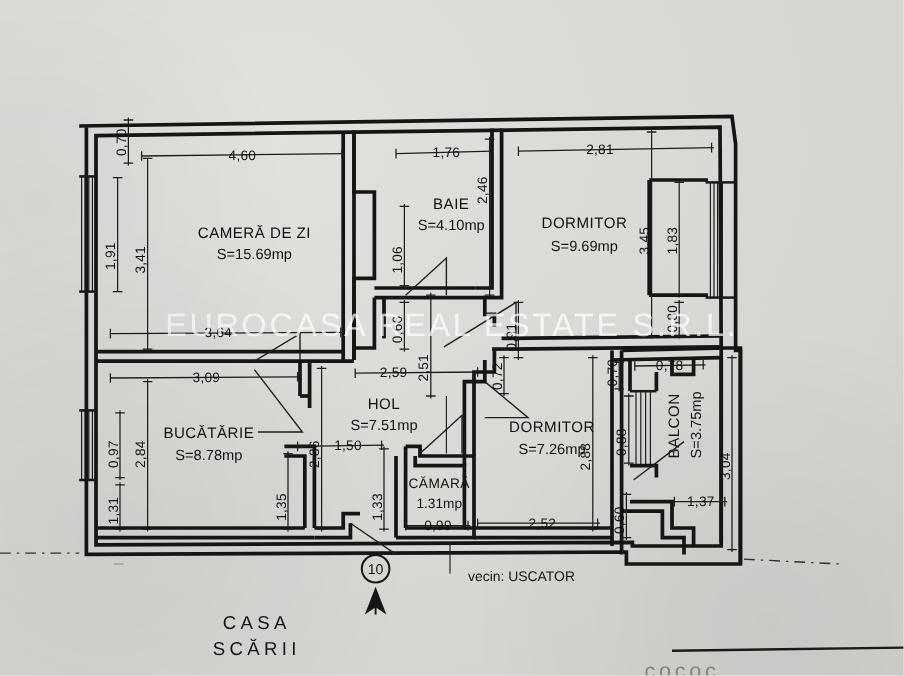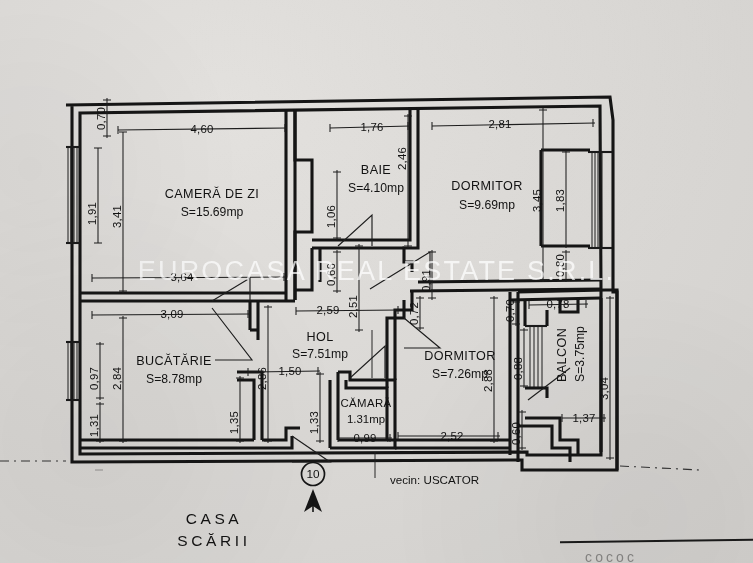--- a/index.html
+++ b/index.html
@@ -44,22 +44,22 @@
   .wm{
     position:absolute;left:0;right:0;top:256px;
     text-align:center;
     font-size:27px;letter-spacing:2.2px;
     color:rgba(255,255,255,.72);
     font-family:"Liberation Sans", sans-serif;
     pointer-events:none;user-select:none;white-space:nowrap;
   }
   .bottomline{position:absolute;left:560px;top:540px;width:193px;height:2px;background:#1a1a1a;transform:rotate(-.8deg);}
   .bottomtext{
-    position:absolute;left:585px;top:549px;
-    font-size:14px;color:rgba(40,40,40,.45);letter-spacing:3px;
+    position:absolute;left:537px;top:549px;
+    font-size:18px;color:rgba(40,40,40,.45);letter-spacing:3px;
     overflow:hidden;height:14px;
   }
   .leftscribble{
     position:absolute;left:6px;top:355px;width:110px;height:70px;
     color:rgba(60,60,60,.28);font-size:13px;line-height:20px;letter-spacing:2px;
     transform:rotate(-4deg);pointer-events:none;
   }
   .rightscribble{
     position:absolute;left:690px;top:495px;
     color:rgba(50,50,50,.5);font-size:12px;line-height:13px;letter-spacing:1px;

